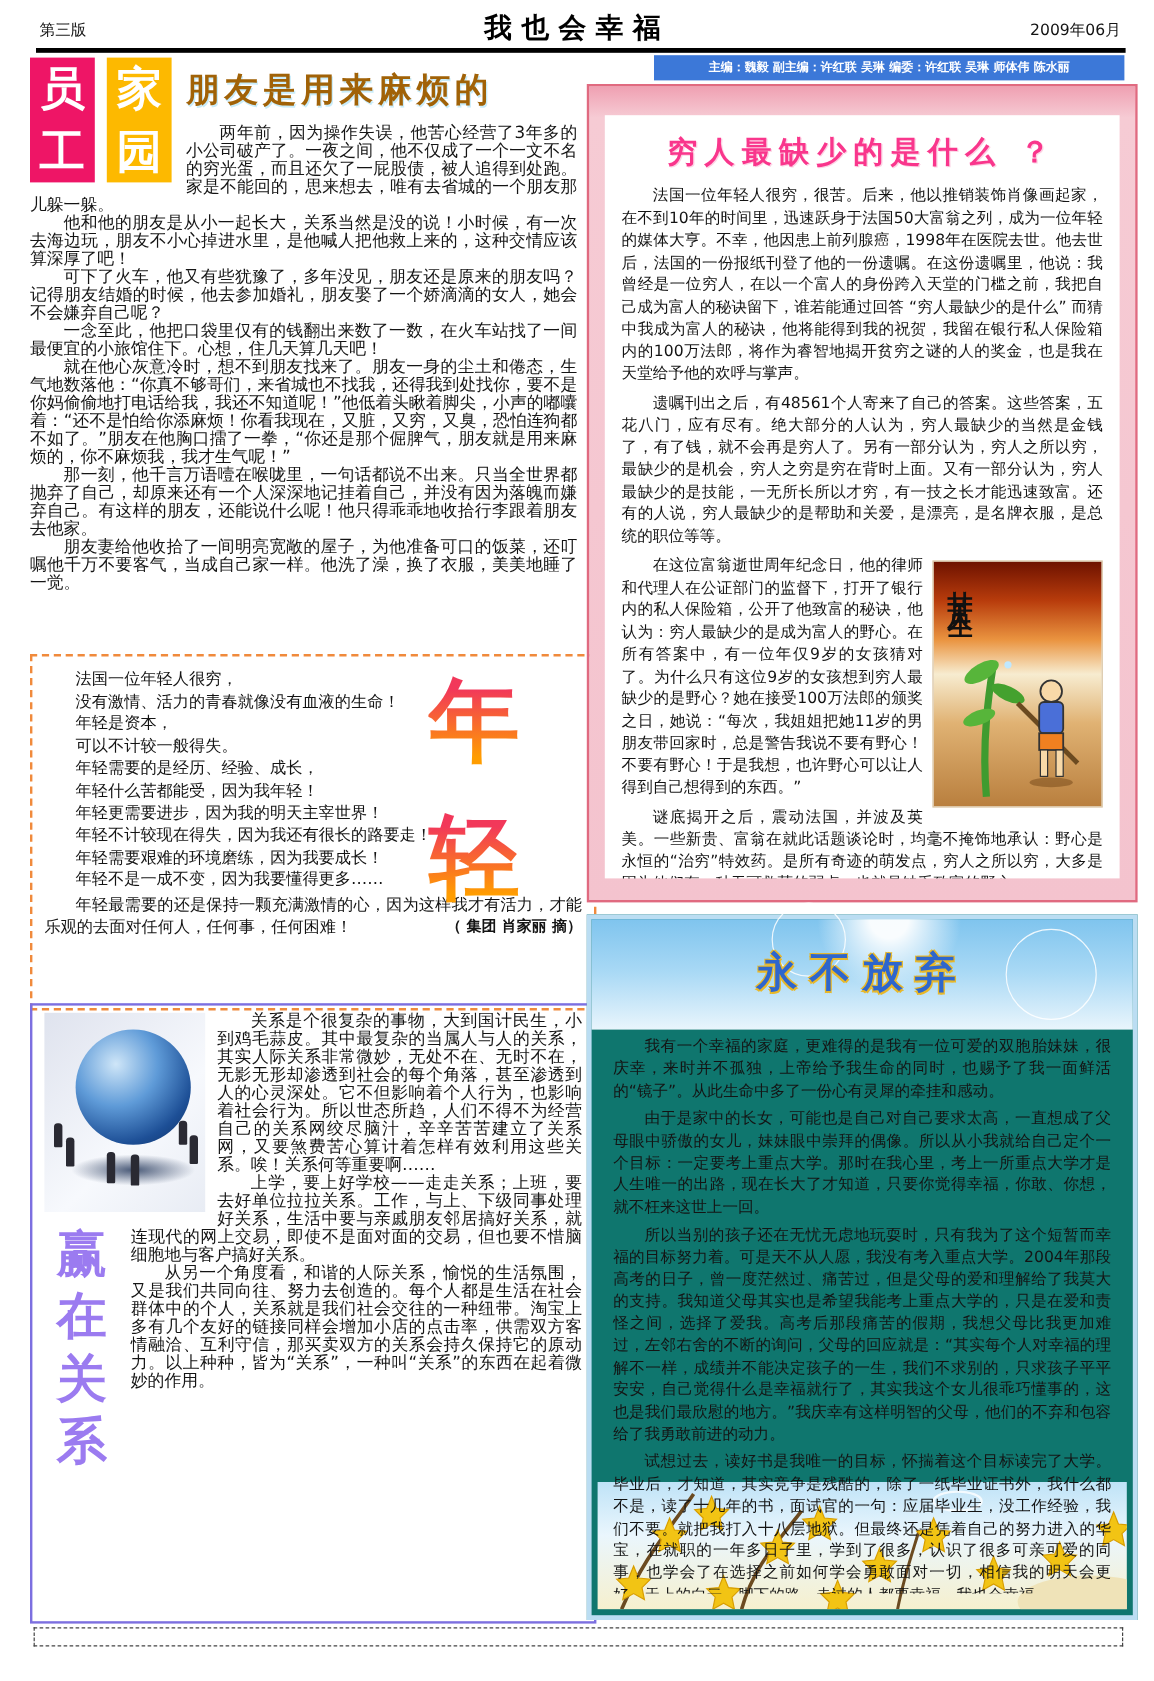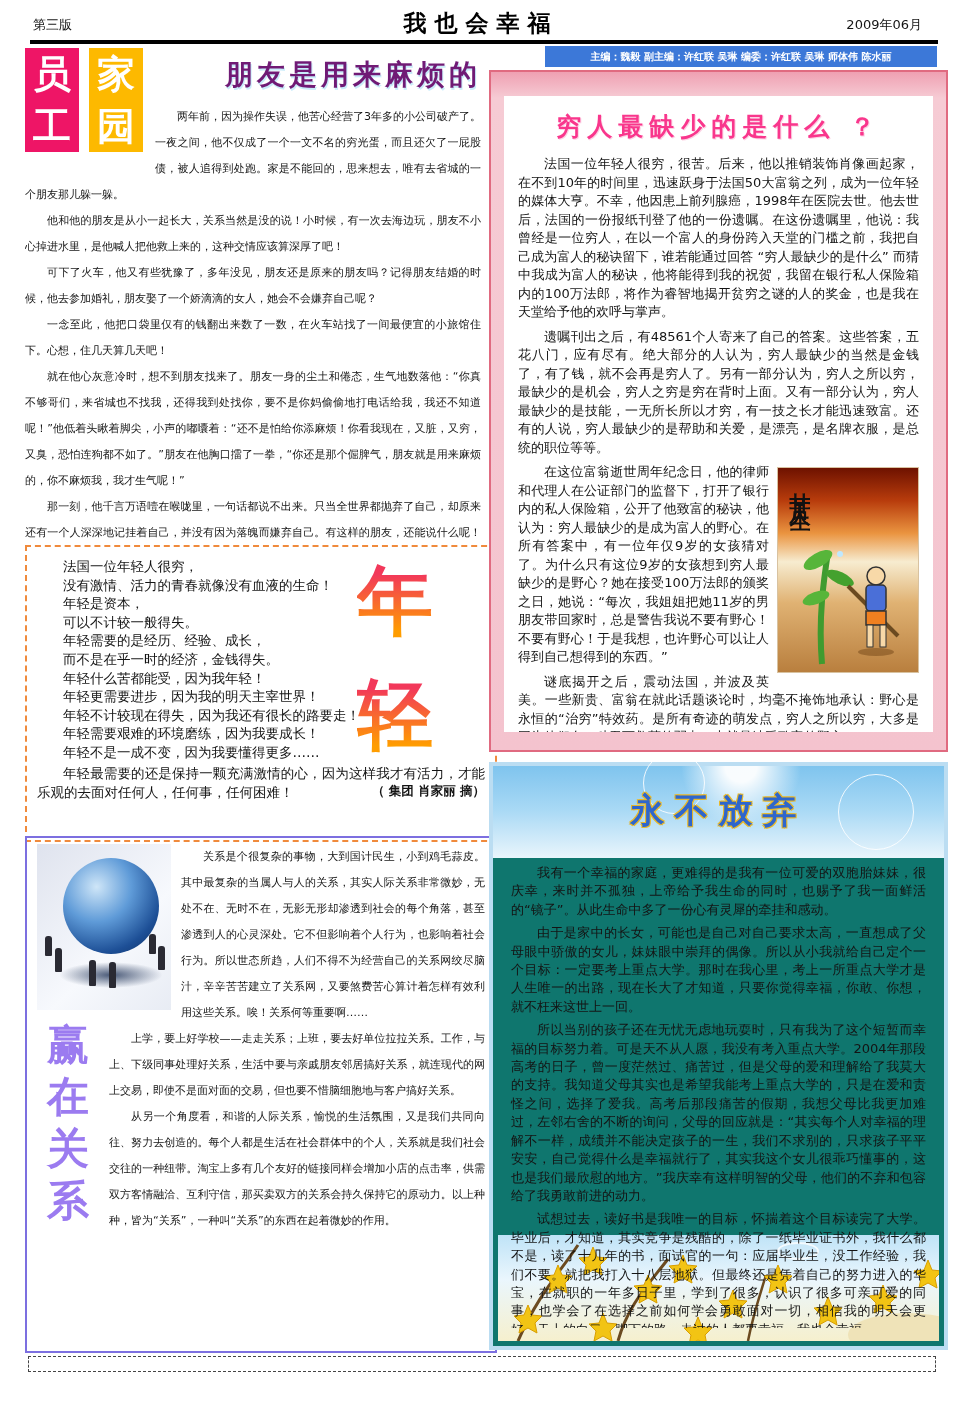--- a/index.html
+++ b/index.html
@@ -3,34 +3,34 @@
 <meta charset="utf-8">
 <style>
   html,body{margin:0;padding:0;}
   body{width:962px;height:1401px;position:relative;background:#ffffff;
        font-family:"DejaVu Sans","Liberation Sans",sans-serif;color:#141414;}
   .abs{position:absolute;}
   
   #edition{left:33px;top:16px;font-size:13px;}
   #masthead{left:0;right:0;top:8px;text-align:center;font-family:"DejaVu Serif","Liberation Serif",serif;
             font-weight:bold;font-size:23px;letter-spacing:8px;color:#000;}
-  #hdate{right:40px;top:16px;font-size:13px;margin-left:15px;}
+  #hdate{right:28px;top:16px;font-size:13px;margin-left:15px;}
   #toprule{left:30px;top:40px;width:908px;height:4px;background:#000;}
   #editors{left:545px;top:46px;width:392px;height:21px;background:#3C78D8;color:#fff;
            font-size:10px;font-weight:bold;line-height:21px;text-align:center;white-space:nowrap;}
   
   #friend{left:25px;top:46px;width:456px;height:498px;overflow:hidden;}
   .logo{float:left;width:122px;height:106px;margin:2px 8px 4px 0;}
   .logo-block{display:inline-flex;flex-direction:column;align-items:center;justify-content:space-around;
               width:54px;height:104px;color:#fff;font-weight:bold;font-size:38px;line-height:1;}
   .logo-emp{background:#EE1566;margin-right:10px;}
   .logo-home{background:#FDB900;}
-  .friend-title{overflow:hidden;text-align:right;font-size:28px;font-weight:bold;color:#701a75;
+  .friend-title{overflow:hidden;text-align:left;font-size:28px;font-weight:bold;color:#a16207;
                 letter-spacing:4px;padding:10px 0 10px;text-shadow:1px 2px 0 #c9ecfa;}
-  .bodyp{font-size:11px;line-height:26px;text-indent:2em;text-align:justify;margin:0;}
+  .bodyp{font-size:14px;line-height:15px;text-indent:2em;text-align:justify;margin:0;}
   .attr{font-weight:bold;font-size:12.5px;text-align:right;}
   .attr-same{margin-top:-18.5px;}
   
   #young{left:25px;top:545px;width:448px;height:277px;border:2px dashed #F08A3C;
          padding:10px 10px 6px 10px;overflow:hidden;}
   .yl{font-size:13.5px;line-height:18.6px;margin:0;padding-left:26px;}
   .yb-close{font-size:13.5px;line-height:19px;margin:2px 0 0 0;text-indent:26px;text-align:justify;}
   .bigchar{position:absolute;right:62px;font-weight:bold;font-size:76px;line-height:1;
            color:#FF6A2A;background:linear-gradient(180deg,#F2385A 15%,#FF9D00 90%);
            -webkit-background-clip:text;background-clip:text;-webkit-text-fill-color:transparent;}
@@ -108,21 +108,20 @@
 </div>
 
 <div class="abs" id="young">
   <span class="bigchar" id="big-nian">年</span>
   <span class="bigchar" id="big-qing">轻</span>
   <p class="yl">法国一位年轻人很穷，</p>
   <p class="yl">没有激情、活力的青春就像没有血液的生命！</p>
   <p class="yl">年轻是资本，</p>
   <p class="yl">可以不计较一般得失。</p>
   <p class="yl">年轻需要的是经历、经验、成长，</p>
-  <p class="yl">而不是在乎一时的经济，金钱得失。</p>
   <p class="yl">年轻什么苦都能受，因为我年轻！</p>
   <p class="yl">年轻更需要进步，因为我的明天主宰世界！</p>
   <p class="yl">年轻不计较现在得失，因为我还有很长的路要走！</p>
   <p class="yl">年轻需要艰难的环境磨练，因为我要成长！</p>
   <p class="yl">年轻不是一成不变，因为我要懂得更多……</p>
   <p class="yb-close">年轻最需要的还是保持一颗充满激情的心，因为这样我才有活力，才能乐观的去面对任何人，任何事，任何困难！</p>
   <div class="attr attr-same">（ 集团 肖家丽 摘）</div>
 </div>
 
 <div class="abs" id="relations">

